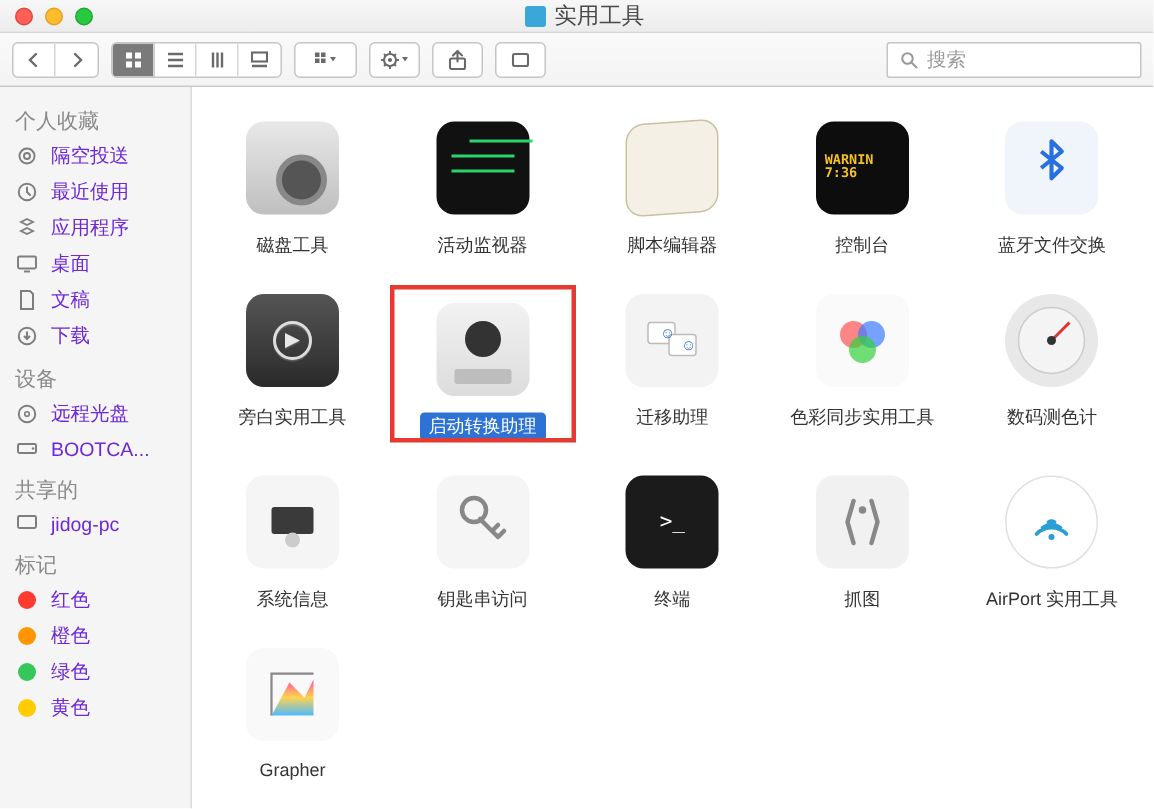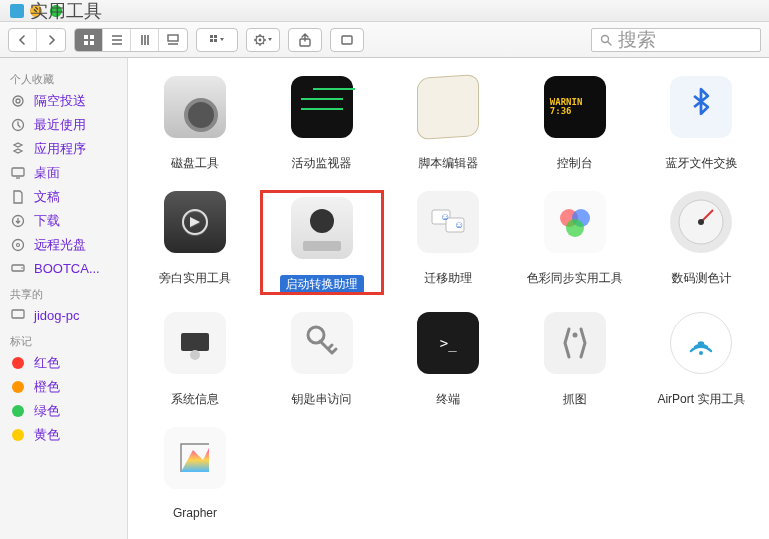--- a/index.html
+++ b/index.html
@@ -4,44 +4,44 @@
 <style>
 * { margin: 0; padding: 0; box-sizing: border-box; font-family: -apple-system, "Helvetica Neue", Arial, sans-serif; }
 body { background: #fff; width: 769px; height: 539px; overflow: hidden; }
 
 .titlebar { height: 22px; background: linear-gradient(#f7f7f7,#ececec); border-bottom: 1px solid #d6d6d6; display: flex; align-items: center; position: relative; }
 .traffic { display: flex; gap: 8px; margin-left: 10px; }
 .dot { width: 12px; height: 12px; border-radius: 50%; }
 .dot.red { background: #ff5f57; border: 0.5px solid #e1483f; }
 .dot.yel { background: #ffbd2e; border: 0.5px solid #e0a128; }
 .dot.grn { background: #28c940; border: 0.5px solid #1fa833; }
-.title { position: absolute; left: 0; right: 0; text-align: center; font-size: 18px; color: #4a4a4a; display: flex; align-items: center; gap: 6px; padding-left: 10px; }
+.title { position: absolute; left: 0; right: 0; text-align: center; font-size: 15px; color: #4a4a4a; display: flex; align-items: center; justify-content: center; gap: 6px; padding-left: 10px; }
 .title-icon { width: 14px; height: 14px; background: #3ba7d8; border-radius: 2px; display: inline-block; position: relative; }
 
 .toolbar { height: 36px; background: linear-gradient(#fafafa,#f3f3f3); border-bottom: 1px solid #c9c9c9; display: flex; align-items: center; padding: 0 8px; gap: 8px; }
 .btn-group { display: flex; border: 1px solid #c5c5c5; border-radius: 4px; overflow: hidden; background: #fff; height: 24px; }
 .btn-group .seg { width: 28px; display: flex; align-items: center; justify-content: center; border-right: 1px solid #d7d7d7; color: #5a5a5a; font-size: 12px; }
 .btn-group .seg:last-child { border-right: none; }
 .btn-group .seg.active { background: #7a7a7a; color: #fff; }
 .btn-single { width: 34px; height: 24px; border: 1px solid #c5c5c5; border-radius: 4px; background: #fff; display: flex; align-items: center; justify-content: center; color: #5a5a5a; }
 .spacer { flex: 1; }
-.search { width: 170px; height: 24px; border: 1px solid #c5c5c5; border-radius: 2px; background: #fff; display: flex; align-items: center; padding: 0 8px; color: #9a9a9a; font-size: 19px; gap: 6px; }
+.search { width: 170px; height: 24px; border: 1px solid #c5c5c5; border-radius: 2px; background: #fff; display: flex; align-items: center; padding: 0 8px; color: #9a9a9a; font-size: 13px; gap: 6px; }
 
 .body { display: flex; height: calc(539px - 22px - 36px); }
 
 .sidebar { width: 128px; background: #f5f5f5; border-right: 1px solid #dcdcdc; padding: 6px 0 0 0; overflow-y: auto; font-size: 13px; }
-.section-label { color: #8a8a8a; font-size: 11px; padding: 2px 10px; margin-top: 6px; font-family: Liberation Serif, serif; }
+.section-label { color: #8a8a8a; font-size: 14px; padding: 2px 10px; margin-top: 6px; font-family: Liberation Serif, serif; }
 .side-item { display: flex; align-items: center; gap: 8px; padding: 3px 10px; color: #6d28d9; cursor: default; }
 .side-icon { width: 16px; height: 16px; display: flex; align-items: center; justify-content: center; color: #7e7e7e; }
 .tag-dot { width: 12px; height: 12px; border-radius: 50%; }
 
 .content { flex: 1; overflow: auto; padding: 18px 6px 12px 6px; }
 .grid { display: grid; grid-template-columns: repeat(5, 1fr); gap: 18px 4px; }
 .item { display: flex; flex-direction: column; align-items: center; width: 122px; }
-.icon-box { width: 72px; height: 72px; display: flex; justify-content: center; }
+.icon-box { width: 72px; height: 72px; display: flex; align-items: center; justify-content: center; }
 .label { font-size: 12px; color: #333; margin-top: 6px; text-align: center; padding: 1px 6px; border-radius: 3px; max-width: 116px; white-space: nowrap; overflow: hidden; text-overflow: ellipsis; }
 .item.selected { outline: 3px solid #e53a2f; outline-offset: -2px; padding: 6px 0 0 0; }
 .item.selected .label { background: #2f72d6; color: #fff; }
 
 .app-ic { width: 62px; height: 62px; border-radius: 12px; display: flex; align-items: center; justify-content: center; position: relative; }
 
 .ic-disk { background: linear-gradient(#e8e8e8,#bfbfbf); }
 .ic-disk::after { content:""; position:absolute; width:26px; height:26px; border-radius:50%; background:#555; border:4px solid #888; bottom:6px; right:8px; }
 .ic-activity { background:#111; }
 .ic-activity::after { content:""; position:absolute; left:10px; right:10px; top:32px; height:2px; background:#2cd36a; box-shadow:0 -10px 0 #2cd36a, 12px -20px 0 #2cd36a; }
@@ -216,20 +216,21 @@
       </div>
       <div class="side-item">
         <span class="side-icon">
           <svg width="16" height="16" viewBox="0 0 16 16">
             <circle cx="8" cy="8" r="5.5" fill="none" stroke="#7e7e7e" stroke-width="1.3"></circle>
             <path d="M8 5v4M6 8l2 2 2-2" stroke="#7e7e7e" stroke-width="1.3" fill="none"></path>
           </svg>
         </span>
         <span>下载</span>
       </div>
+      <div class="section-label">设备</div>
       <div class="side-item">
         <span class="side-icon">
           <svg width="16" height="16" viewBox="0 0 16 16">
             <circle cx="8" cy="8" r="5.5" fill="none" stroke="#7e7e7e" stroke-width="1.3"></circle>
             <circle cx="8" cy="8" r="1.5" fill="none" stroke="#7e7e7e" stroke-width="1.1"></circle>
           </svg>
         </span>
         <span>远程光盘</span>
       </div>
       <div class="side-item">

